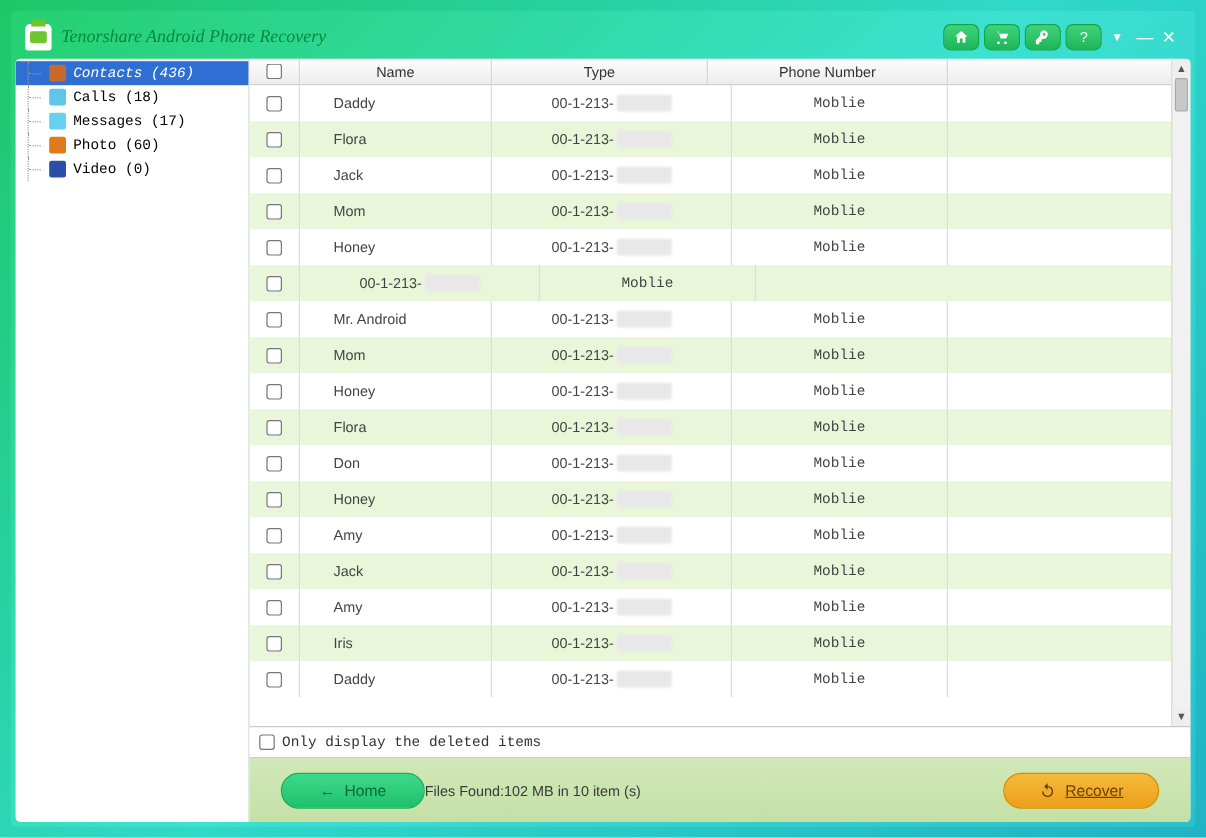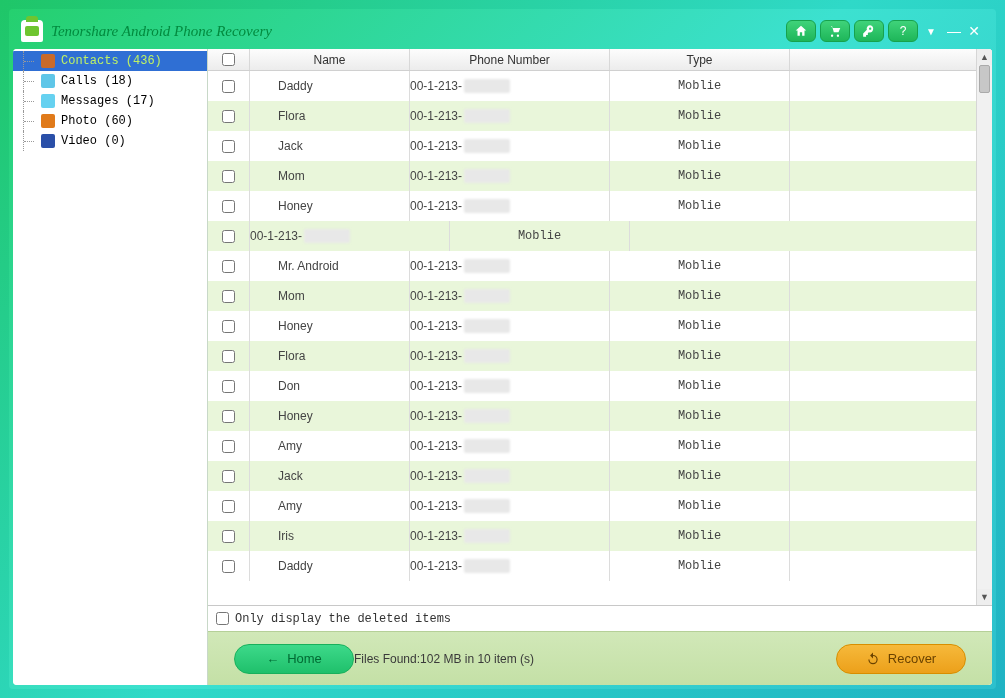--- a/index.html
+++ b/index.html
@@ -48,53 +48,53 @@
   border-radius:4px; overflow:hidden;
 }
 .sidebar {
   width: 195px; background:#fff; border-right:1px solid #c8d8c8;
   font-family: "Courier New", monospace; font-size:12px; padding-top:2px;
 }
 .side-item {
   display:flex; align-items:center; padding:2px 6px 2px 28px; height:20px;
   position:relative; cursor:pointer;
 }
-.side-item.selected { background:#2f6fd4; color:#bef264;}
+.side-item.selected { background:#2f6fd4; color:#ffffff;font-style:italic;}
 .side-item .dotted { position:absolute; left:10px; top:0; bottom:0; border-left:1px dotted #999;}
 .side-item .dotted::after{content:""; position:absolute; top:50%; left:0; width:10px; border-top:1px dotted #999;}
 .side-icon { width:14px; height:14px; margin-right:6px; border-radius:2px; display:inline-block; flex-shrink:0;}
 .ic-contacts{background:#c96a2a;} .ic-calls{background:#5fc6e8;} .ic-messages{background:#66d1f0;} .ic-photo{background:#e07a1a;} .ic-video{background:#2a4fa8;}
 .main-panel { flex:1; display:flex; flex-direction:column; background:#fff; position:relative;}
 .table-wrap{flex:1; overflow:hidden; position:relative;}
 .table-header{ display:flex; height:22px; background:linear-gradient(#fdfdfd,#ececec); border-bottom:1px solid #d0d0d0; align-items:center; font-size:12px; color:#333;}
 .th{ border-right:1px solid #d8d8d8; display:flex; align-items:center; justify-content:center; height:100%;}
 .th.cb{width:42px;}
 .th.name{width:160px;}
 .th.phone{width:200px;}
 .th.type{width:180px;}
 .th.rest{flex:1;}
 .rows{ overflow:hidden; }
 .row{ display:flex; height:30px; align-items:center; font-size:12px; color:#444;}
 .row.alt{ background:#e9f6da;}
 .cell{ display:flex; align-items:center; height:100%; border-right:1px solid #dcdcdc;}
 .cell.cb{width:42px; justify-content:center;}
 .cell.name{width:160px; padding-left:28px;}
-.cell.phone{width:200px; justify-content:flex-start;}
+.cell.phone{width:200px; justify-content:center;}
 .cell.type{width:180px; justify-content:center;font-family:Liberation Mono, monospace;}
 .cell.rest{flex:1; border-right:none;}
 input[type=checkbox]{width:13px;height:13px;}
 .phone-blur{ display:inline-block; width:46px; height:14px; background:#e8e8e8; filter:blur(1px); margin-left:2px; border-radius:2px;}
 .deleted-bar{ height:26px; border-top:1px solid #c8c8c8; display:flex; align-items:center; padding-left:8px; font-family:"Courier New",monospace; font-size:12px; color:#333; background:#fff;}
 .deleted-bar input{margin-right:6px;}
 .footer{ height:54px; display:flex; align-items:center; padding:0 26px;
   background:linear-gradient(#d1e8b8,#c4e0a6); border-top:1px solid #b5d098;}
 .btn{ height:30px; border-radius:15px; display:flex; align-items:center; justify-content:center; font-size:13px; cursor:pointer; gap:8px; padding:0 26px;}
 .btn-home{ background:linear-gradient(#3dd98a,#1fc06b); color:#016a33; border:1px solid #18b05c; width:120px;}
 .btn-home .arrow{font-weight:bold;color:#016a33;}
-.btn-recover{ background:linear-gradient(#f6b93b,#eca01a); color:#6a4200; border:1px solid #d88e00; width:130px;}
+.btn-recover{ background:linear-gradient(#f6b93b,#eca01a); color:#6a4200; border:1px solid #d88e00; width:130px;text-decoration:underline;}
 .btn-recover svg{width:14px;height:14px;}
 .footer-status{flex:1; text-align:left; color:#3a3a3a; font-size:12px;}
 .vscroll{ position:absolute; right:0; top:0; bottom:0; width:16px; background:#f1f1f1; border-left:1px solid #d6d6d6;}
 .vscroll .arrow-up,.vscroll .arrow-down{height:16px;display:flex;align-items:center;justify-content:center;font-size:9px;color:#555;background:#eee;}
 .vscroll .arrow-down{position:absolute;bottom:0;left:0;right:0;}
 .vscroll .thumb{position:absolute;top:16px;left:2px;right:2px;height:28px;background:#c7c7c7;border:1px solid #aaa;border-radius:2px;}
 </style>
 </head>
 <body>
 
@@ -156,22 +156,22 @@
           </div>
         </div>
 
   <div class="main-panel">
     <div class="table-wrap">
       <div class="table-header">
         <div class="th cb">
                 <input type="checkbox" style="">
               </div>
         <div class="th name">Name</div>
+        <div class="th type">Type</div>
         <div class="th phone">Phone Number</div>
-        <div class="th type">Type</div>
         <div class="th rest"></div>
       </div>
       <div class="rows" id="rows">
               <div class="row">
                 <div class="cell cb">
                   <input type="checkbox" style="">
                 </div>
                 <div class="cell name">Daddy</div>
                 <div class="cell phone">
                   <span>00-1-213-</span>

